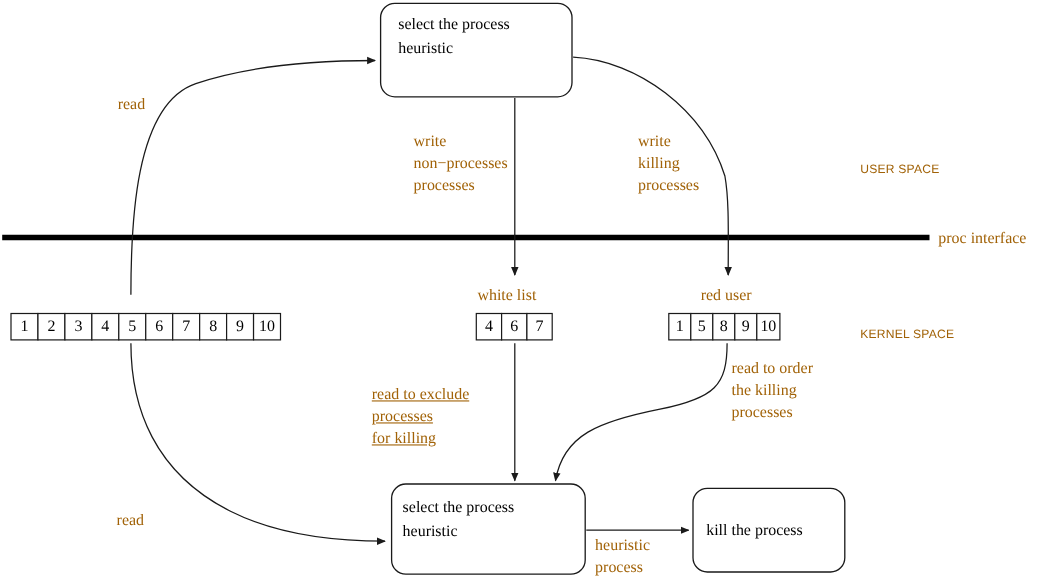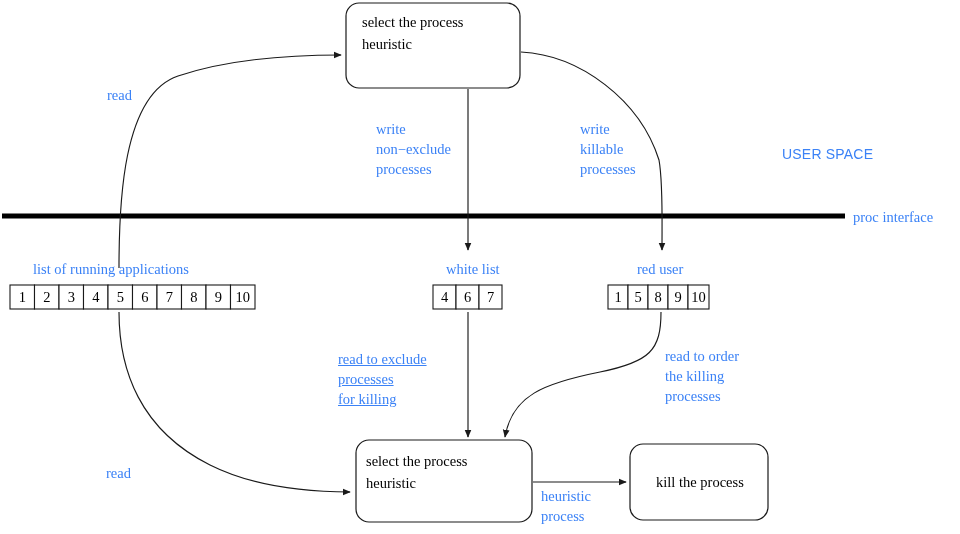--- a/index.html
+++ b/index.html
@@ -39,41 +39,41 @@
   }
   .cellshape {
     fill: #ffffff;
     stroke: #1a1a1a;
     stroke-width: 1.1;
   }
   .lbl {
     position: absolute;
     font-family: "Liberation Serif", "DejaVu Serif", serif;
     font-size: 14.5px;
-    color: #3b82f6;
+    color: #a16207;
     white-space: nowrap;
     line-height: 20px;
   }
   .boxtext {
     position: absolute;
     font-size: 14.5px;
     line-height: 22px;
     color: #000;
     white-space: nowrap;
   }
   .celltext {
     position: absolute;
     font-size: 14.5px;
     color: #000;
     text-align: center;
     line-height: 22px;
   }
   .space-label {
     font-family: "Liberation Sans", "DejaVu Sans", sans-serif;
-    font-size: 14px;
+    font-size: 11px;
     letter-spacing: 0.2px;
   }
   .listcap {
     font-size: 14.5px;
   }
 </style>
 </head>
 <body>
 
 <div id="diagram-root">
@@ -136,63 +136,62 @@
   <div class="boxtext" style="left:362px; top:11px;">
     <div>select the process</div>
     <div>heuristic</div>
   </div>
 
   <div class="boxtext" style="left:366px; top:450px;">
     <div>select the process</div>
     <div>heuristic</div>
   </div>
 
-  <div class="boxtext" style="left:656px; top:471px;">
+  <div class="boxtext" style="left:642px; top:471px;">
     <div>kill the process</div>
   </div>
 
   <div class="lbl" style="left:107px; top:85px;">
     <div>read</div>
   </div>
 
   <div class="lbl" style="left:376px; top:119px;">
     <div>write</div>
-    <div>non−exclude</div>
+    <div>non−processes</div>
     <div>processes</div>
   </div>
 
   <div class="lbl" style="left:580px; top:119px;">
     <div>write</div>
-    <div>killable</div>
+    <div>killing</div>
     <div>processes</div>
   </div>
 
   <div class="lbl" style="left:106px; top:463px;">
     <div>read</div>
   </div>
 
   <div class="lbl" style="left:338px; top:349px;text-decoration:underline;">
     <div>read to exclude</div>
     <div>processes</div>
     <div>for killing</div>
   </div>
 
-  <div class="lbl" style="left:665px; top:346px;">
+  <div class="lbl" style="left:665px; top:325px;">
     <div>read to order</div>
     <div>the killing</div>
     <div>processes</div>
   </div>
 
   <div class="lbl" style="left:541px; top:486px;">
     <div>heuristic</div>
     <div>process</div>
   </div>
 
-  <div class="lbl listcap" style="left:33px; top:259px;">list of running applications</div>
-  <div class="lbl listcap" style="left:434px; top:259px;margin-left:12px;">white list</div>
+  <div class="lbl listcap" style="left:434px; top:259px;">white list</div>
   <div class="lbl listcap" style="left:637px; top:259px;">red user</div>
 
   <div class="celltext" style="left:10px;    top:286px; width:24.5px;">1</div>
   <div class="celltext" style="left:34.5px;  top:286px; width:24.5px;">2</div>
   <div class="celltext" style="left:59px;    top:286px; width:24.5px;">3</div>
   <div class="celltext" style="left:83.5px;  top:286px; width:24.5px;">4</div>
   <div class="celltext" style="left:108px;   top:286px; width:24.5px;">5</div>
   <div class="celltext" style="left:132.5px; top:286px; width:24.5px;">6</div>
   <div class="celltext" style="left:157px;   top:286px; width:24.5px;">7</div>
   <div class="celltext" style="left:181.5px; top:286px; width:24.5px;">8</div>
@@ -203,15 +202,16 @@
   <div class="celltext" style="left:456px; top:286px; width:23px;">6</div>
   <div class="celltext" style="left:479px; top:286px; width:23px;">7</div>
 
   <div class="celltext" style="left:608px; top:286px; width:20px;">1</div>
   <div class="celltext" style="left:628px; top:286px; width:20px;">5</div>
   <div class="celltext" style="left:648px; top:286px; width:20px;">8</div>
   <div class="celltext" style="left:668px; top:286px; width:20px;">9</div>
   <div class="celltext" style="left:688px; top:286px; width:21px;">10</div>
 
   <div class="lbl space-label" style="left:782px; top:144px;">USER SPACE</div>
+  <div class="lbl space-label" style="left:782px; top:294px;">KERNEL SPACE</div>
   <div class="lbl" style="left:853px; top:207px;">proc interface</div>
 
 </div>
 
 </body></html>

